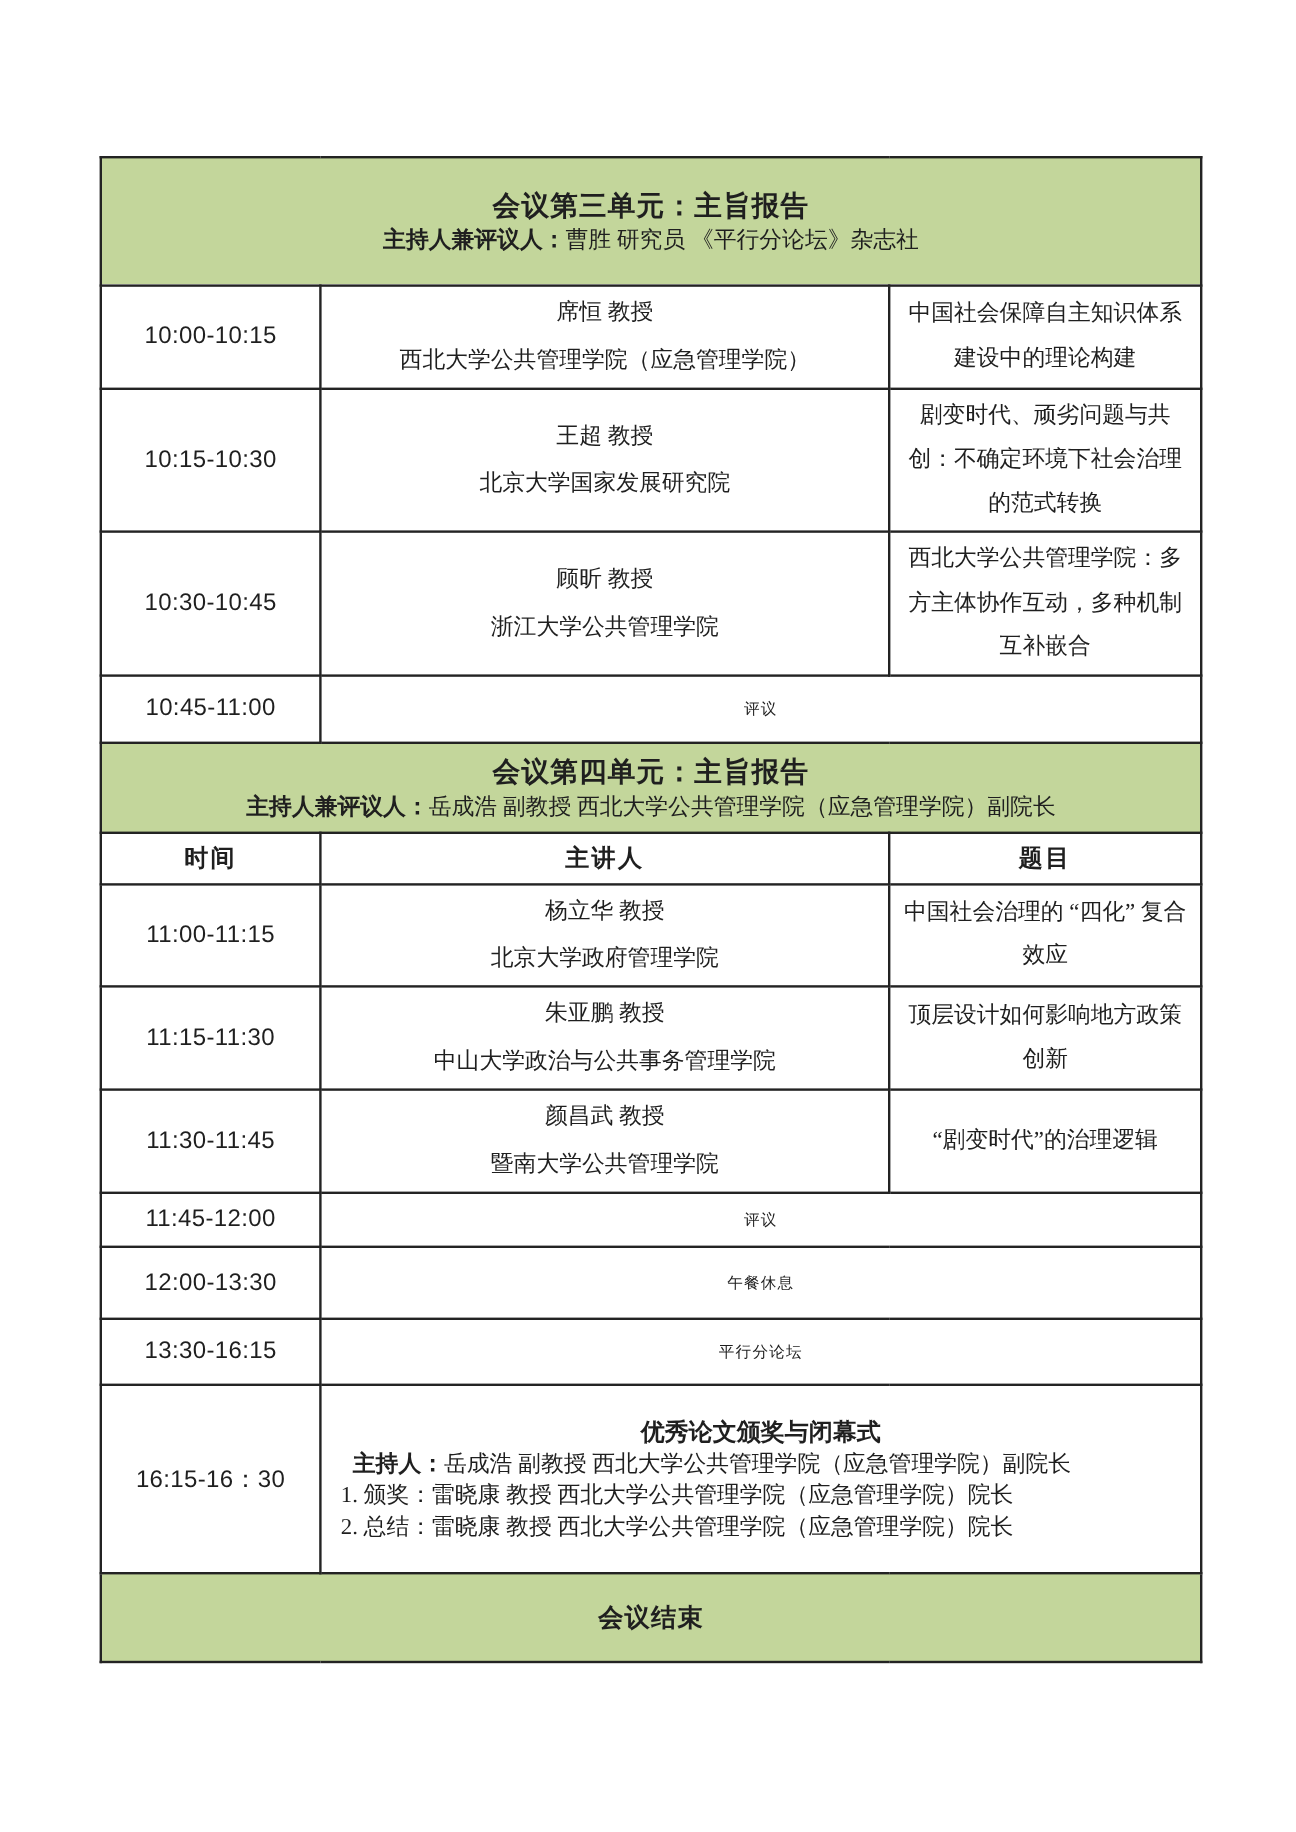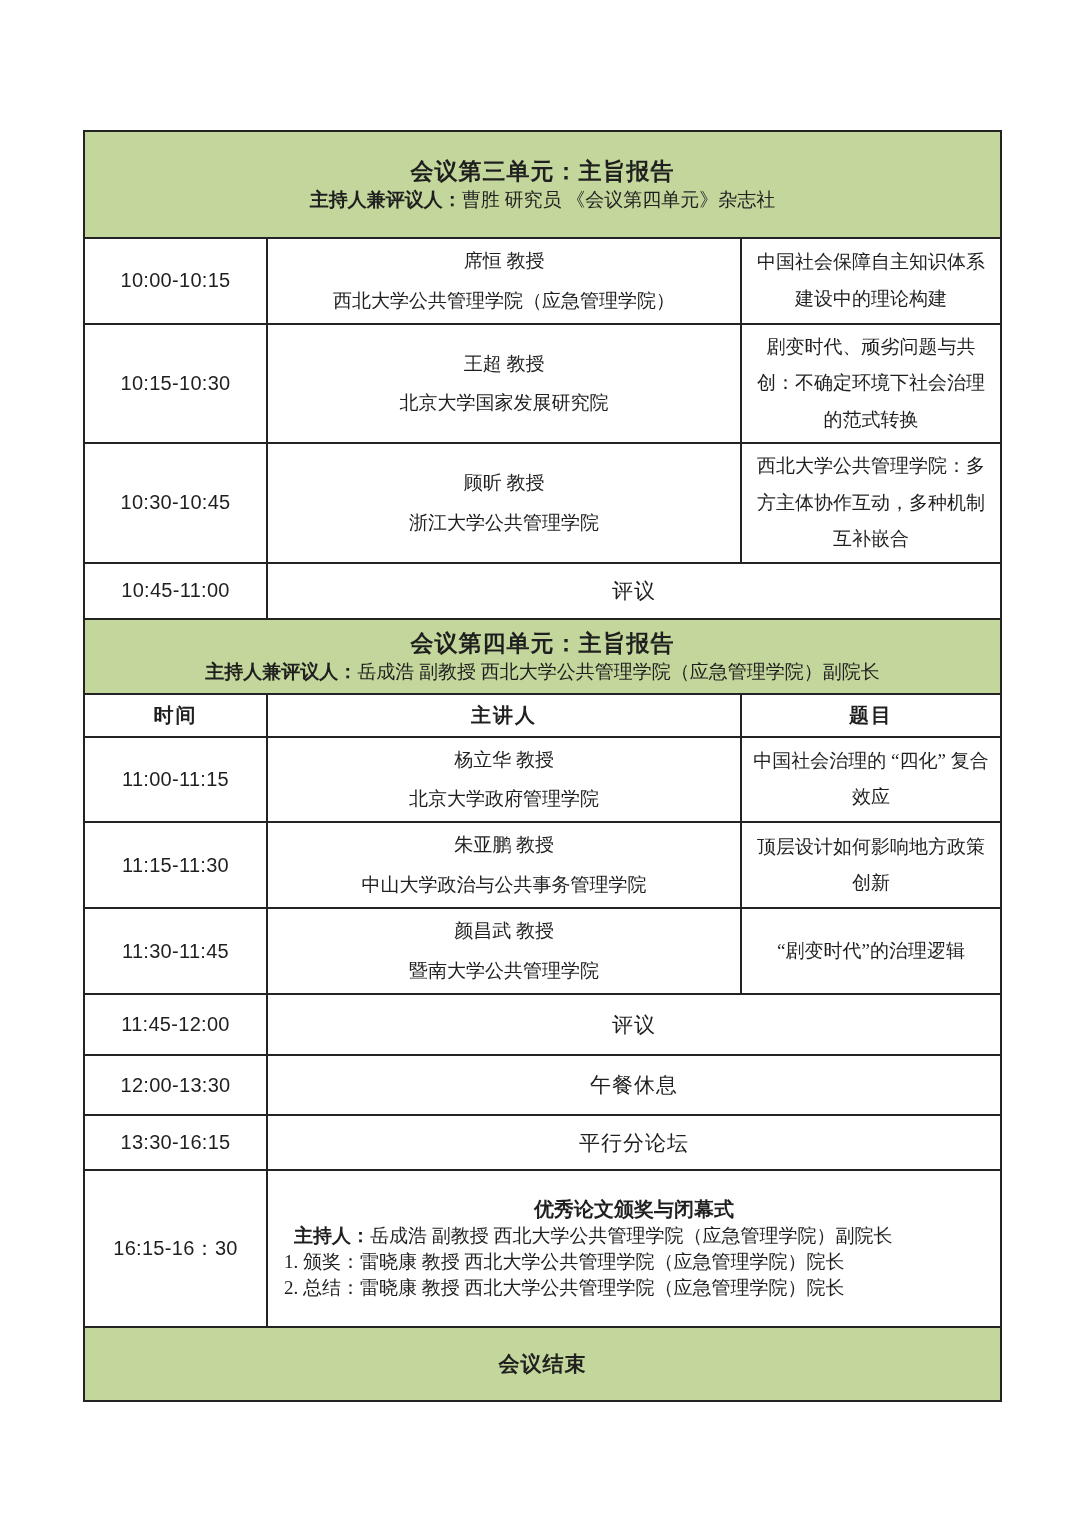--- a/index.html
+++ b/index.html
@@ -55,35 +55,35 @@
   tr.h-sec3   { height: 107px; margin-left: 24px; }
   tr.h-r1     { height: 85px; }
   tr.h-r2     { height: 110px; }
   tr.h-r3     { height: 113px; }
   tr.h-rev1   { height: 56px; }
   tr.h-sec4   { height: 74px; }
   tr.h-chead  { height: 43px; padding-left: 40px; }
   tr.h-r5     { height: 80px; }
   tr.h-r6     { height: 86px; }
   tr.h-r7     { height: 75px; }
-  tr.h-rev2   { height: 61px; }
+  tr.h-rev2   { height: 45px; }
   tr.h-lunch  { height: 60px; }
   tr.h-forum  { height: 55px; }
   tr.h-close  { height: 157px; }
   tr.h-footer { height: 74px; }
   
   .time-cell {
     font-family: "Liberation Sans", sans-serif;
     font-size: 20px;
     letter-spacing: 0.3px;
   }
   .col-head { font-weight: bold; font-size: 20px; letter-spacing: 2px; }
   .speaker-cell .line { line-height: 2.1; }
   .topic-cell { line-height: 1.92; padding: 4px 9px; border-radius: 31px; }
-  .merged-cell { font-size: 21px; letter-spacing: 1px; }
+  .merged-cell { font-size: 13px; letter-spacing: 1px; }
   
   .closing-cell { padding: 4px 10px; }
   .closing-inner {
     display: flex;
     flex-direction: column;
     justify-content: space-evenly;
     height: 100%;
     box-sizing: border-box;
     text-align: left;
   }
@@ -106,21 +106,21 @@
       <col style="width:474px">
       <col style="width:260px">
     </colgroup>
     <tbody>
 
       <tr class="h-sec3">
         <td colspan="3" class="green-cell">
           <div class="section-head-inner">
             <div class="sec-title">会议第三单元：主旨报告</div>
             <div class="sec-host">
-              <span class="lbl">主持人兼评议人：</span><span>曹胜 研究员 《会议第四单元》杂志社</span>
+              <span class="lbl">主持人兼评议人：</span><span>曹胜 研究员 《平行分论坛》杂志社</span>
             </div>
           </div>
         </td>
       </tr>
 
       <tr class="h-r1">
         <td class="time-cell">10:00-10:15</td>
         <td class="speaker-cell">
           <div class="line">席恒 教授</div>
           <div class="line">西北大学公共管理学院（应急管理学院）</div>

